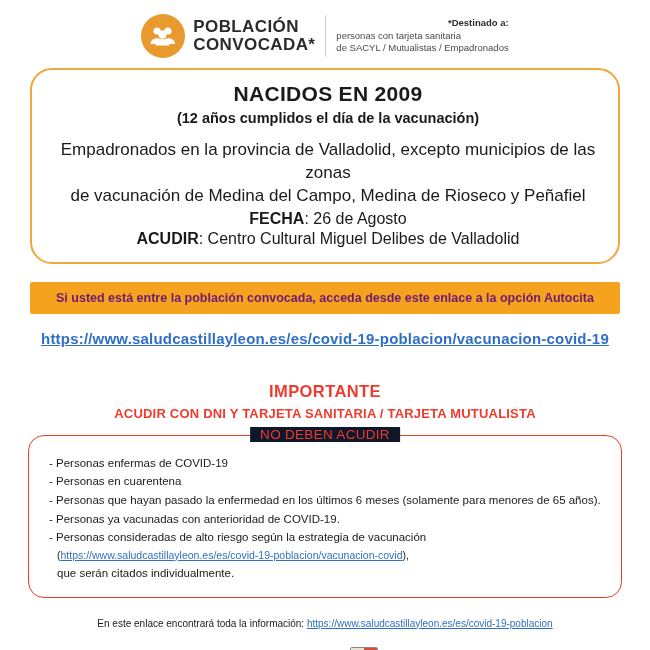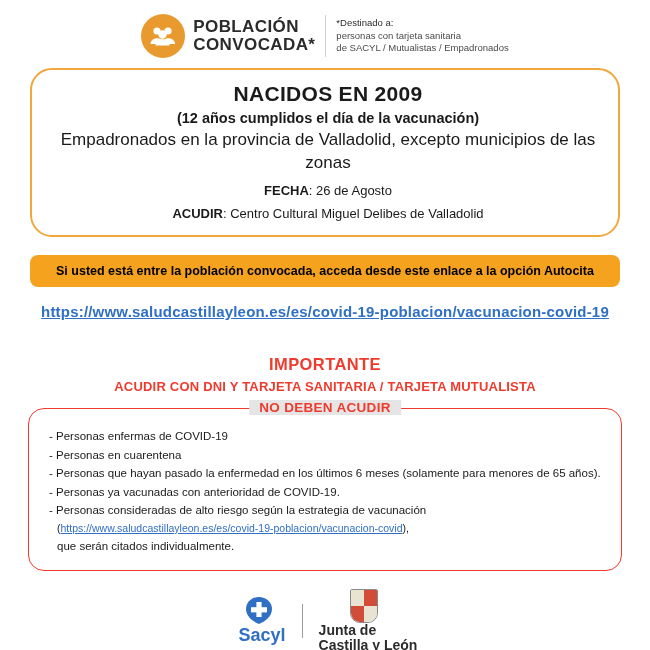--- a/index.html
+++ b/index.html
@@ -55,55 +55,56 @@
     height: 42px;
     background: #cfcfcf;
     margin: 0 10px;
   }
   .hdr-note {
     font-size: 9.5px;
     line-height: 1.35;
     color: #4a4a4a;
   }
   .hdr-note .dest {
-    font-weight: normal;
+    font-weight: bold;
     color: #2b2b2b;
+    text-align: right;
   }
 
   
   .main-box {
     margin: 4px 30px 0 30px;
     border: 2px solid #f0a73c;
     border-radius: 22px;
     padding: 12px 18px 14px 24px;
     text-align: center;
   }
   .mb-title {
     font-size: 21px;
     font-weight: bold;
     letter-spacing: 0.3px;
     margin-bottom: 4px;
   }
   .mb-sub {
     font-size: 14.5px;
     font-weight: bold;
-    margin-bottom: 3px;
+    margin-bottom: 13px;
   }
   .mb-line {
     font-size: 17px;
     line-height: 1.35;
   }
-  .mb-fecha, .mb-lugar { font-size: 13px; margin-top: 8px; }
+  .mb-fecha, .mb-lugar { font-size: 16px; margin-top: 2px; }
 
   
   .banner {
     margin: 18px 30px 0 30px;
     background: #f5a21f;
-    border-radius: 8px;
-    color: #000000;
+    border-radius: 2px;
+    color: #701a75;
     text-align: center;
     font-size: 12.5px;
     font-weight: bold;
     padding: 9px 8px;
   }
   .link-line {
     text-align: center;
     margin-top: 16px;
   }
   .link-line a {
@@ -138,24 +139,24 @@
     border: 1.5px solid #ef3b2d;
     border-radius: 16px;
     padding: 14px 16px 14px 20px;
     position: relative;
   }
   .nodeben-title {
     position: absolute;
     top: -9px;
     left: 50%;
     transform: translateX(-50%);
-    background: #e5e5e5;
+    background: #0f172a;
     padding: 0 10px;
     color: #ef3b2d;
-    font-weight: bold;
+    font-weight: normal;
     font-size: 13.5px;
     letter-spacing: 0.3px;
     white-space: nowrap;
   }
   .nodeben-list {
     margin: 4px 0 0 0;
     padding: 0;
     list-style: none;
   }
   .nodeben-list li {
@@ -276,20 +277,21 @@
       <div class="dest">*Destinado a:</div>
       <div>personas con tarjeta sanitaria</div>
       <div>de SACYL / Mutualistas / Empadronados</div>
     </div>
   </div>
 
   <div class="main-box">
     <div class="mb-title">NACIDOS EN 2009</div>
     <div class="mb-sub">(12 años cumplidos el día de la vacunación)</div>
     <div class="mb-line">Empadronados en la provincia de Valladolid, excepto municipios de las zonas</div>
+    <div class="mb-line">de vacunación de Medina del Campo, Medina de Rioseco y Peñafiel</div>
     <div class="mb-fecha">
       <b>FECHA</b><span>: 26 de Agosto</span>
     </div>
     <div class="mb-lugar">
       <b>ACUDIR</b><span>: Centro Cultural Miguel Delibes de Valladolid</span>
     </div>
   </div>
 
   <div class="banner">Si usted está entre la población convocada, acceda desde este enlace a la opción Autocita</div>
 
@@ -308,20 +310,23 @@
       <li><span>- Personas que hayan pasado la enfermedad en los últimos 6 meses (solamente para menores de 65 años).</span></li>
       <li><span>- Personas ya vacunadas con anterioridad de COVID-19.</span></li>
       <li>
         <span>- Personas consideradas de alto riesgo según la estrategia de vacunación</span>
         <span class="sub"><span>(</span><a href="#">https://www.saludcastillayleon.es/es/covid-19-poblacion/vacunacion-covid</a><span>),</span></span>
         <span class="sub2">que serán citados individualmente.</span>
       </li>
     </ul>
   </div>
 
+  <div class="footer-info">
+    <span>En este enlace encontrará toda la información: </span><a href="#">https://www.saludcastillayleon.es/es/covid-19-poblacion</a>
+  </div>
 
   <div class="logos">
     <div class="sacyl">
       <svg width="30" height="30" viewBox="0 0 30 30" aria-hidden="true">
         <path d="M15 2 C22 2 28 7 28 14 C28 22 20 27 15 29 C10 27 2 22 2 14 C2 7 8 2 15 2 Z" fill="#2f6fc4"></path>
         <rect x="12.4" y="7" width="5.2" height="15" fill="#ffffff"></rect>
         <rect x="7" y="12.2" width="16" height="5.2" fill="#ffffff"></rect>
       </svg>
       <span class="sacyl-text">Sacyl</span>
     </div>

